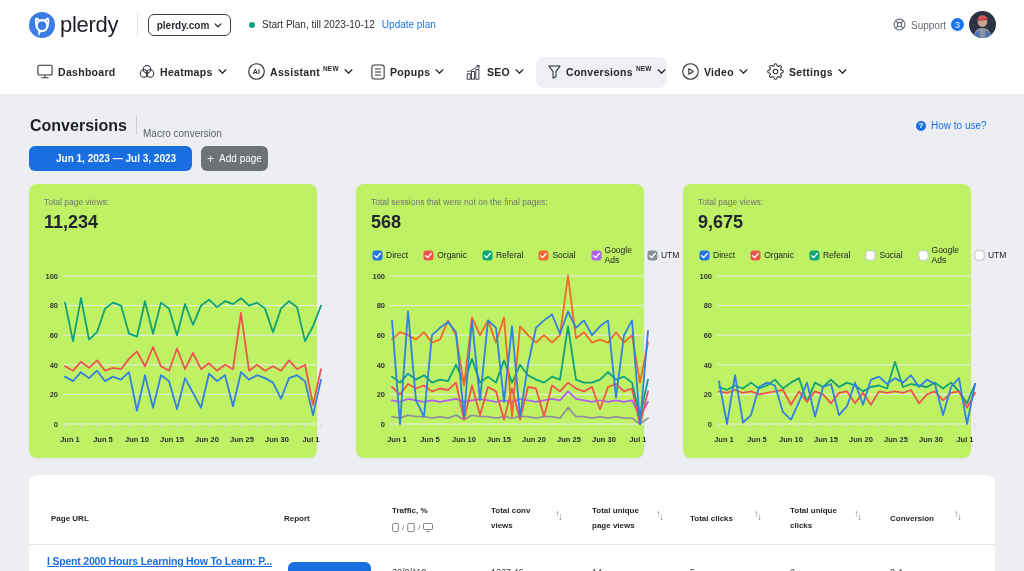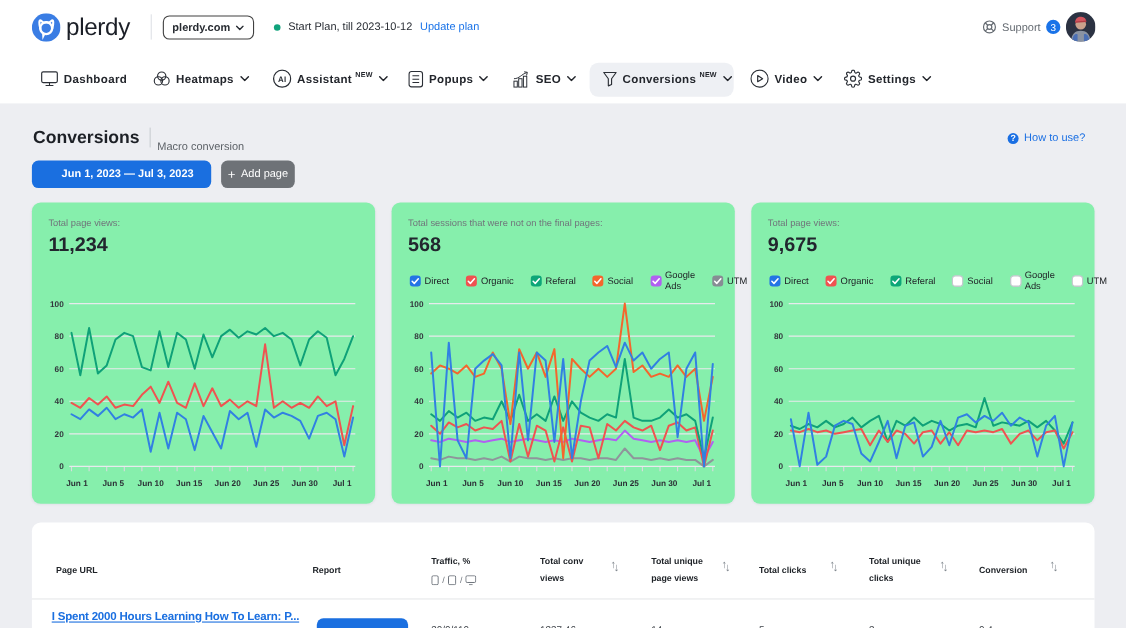--- a/index.html
+++ b/index.html
@@ -16,21 +16,21 @@
 .nav svg{flex:none}
 .new{font-size:6.5px;font-weight:bold;letter-spacing:.2px;margin-left:-2px;margin-top:-7px;color:#23262c}
 #pill{position:absolute;left:536px;top:57px;width:131px;height:31px;background:#eef0f4;border-radius:8px}
 #h1{position:absolute;left:30px;top:118px;font-size:16px;line-height:16px;font-weight:bold;color:#1d2026}
 #tdiv{position:absolute;left:136px;top:116px;width:1px;height:18px;background:#c9cdd2}
 #macro{position:absolute;left:143px;top:128px;font-size:10px;color:#5c6167}
 #howto{position:absolute;left:916px;top:120px;display:flex;align-items:center;gap:5px;font-size:10px;color:#1a6fe3}
 #qmark{width:10px;height:10px;border-radius:50%;background:#1a6fe3;color:#fff;font-size:8px;font-weight:bold;display:flex;align-items:center;justify-content:center}
 #dateBtn{position:absolute;left:29px;top:146px;width:163px;height:25px;background:#1a6fe0;border-radius:6px;color:#fff;display:flex;align-items:center;padding:0 9px;gap:18px;font-size:10px;font-weight:bold;white-space:nowrap}
 #addBtn{position:absolute;left:201px;top:146px;width:67px;height:25px;background:#6e7277;border-radius:6px;color:#fff;display:flex;align-items:center;justify-content:center;gap:5px;font-size:10px}
-.card{position:absolute;top:184px;width:312px;height:274px;background:#86efac;border-radius:8px;box-shadow:0 1px 2px rgba(20,30,50,.05)}
+.card{position:absolute;top:184px;width:288px;height:274px;background:#bef264;border-radius:8px;box-shadow:0 1px 2px rgba(20,30,50,.05)}
 .clabel{position:absolute;left:15px;top:13px;font-size:8.5px;color:#70757b}
 .cnum{position:absolute;left:15px;top:28px;font-size:18px;font-weight:bold;color:#22262e}
 .legend{position:absolute;top:61px;left:16px;display:flex;align-items:center}
 .legend .li{display:flex;align-items:center;font-size:8.5px;color:#202327;margin-right:15px}
 .legend .li svg{margin-right:3px}
 .legend.center{left:0;width:312px;justify-content:center}
 .legend.center .li{margin:0 6px}
 .chart{position:absolute;left:16px;top:80px}
 #tbl{position:absolute;left:29px;top:475px;width:966px;height:120px;background:#fff;border-radius:8px 8px 0 0}
 #thead{position:absolute;top:0;left:0;width:966px;height:70px;border-bottom:1px solid #e6e8ea;font-size:8px;font-weight:bold;color:#1e2227}

